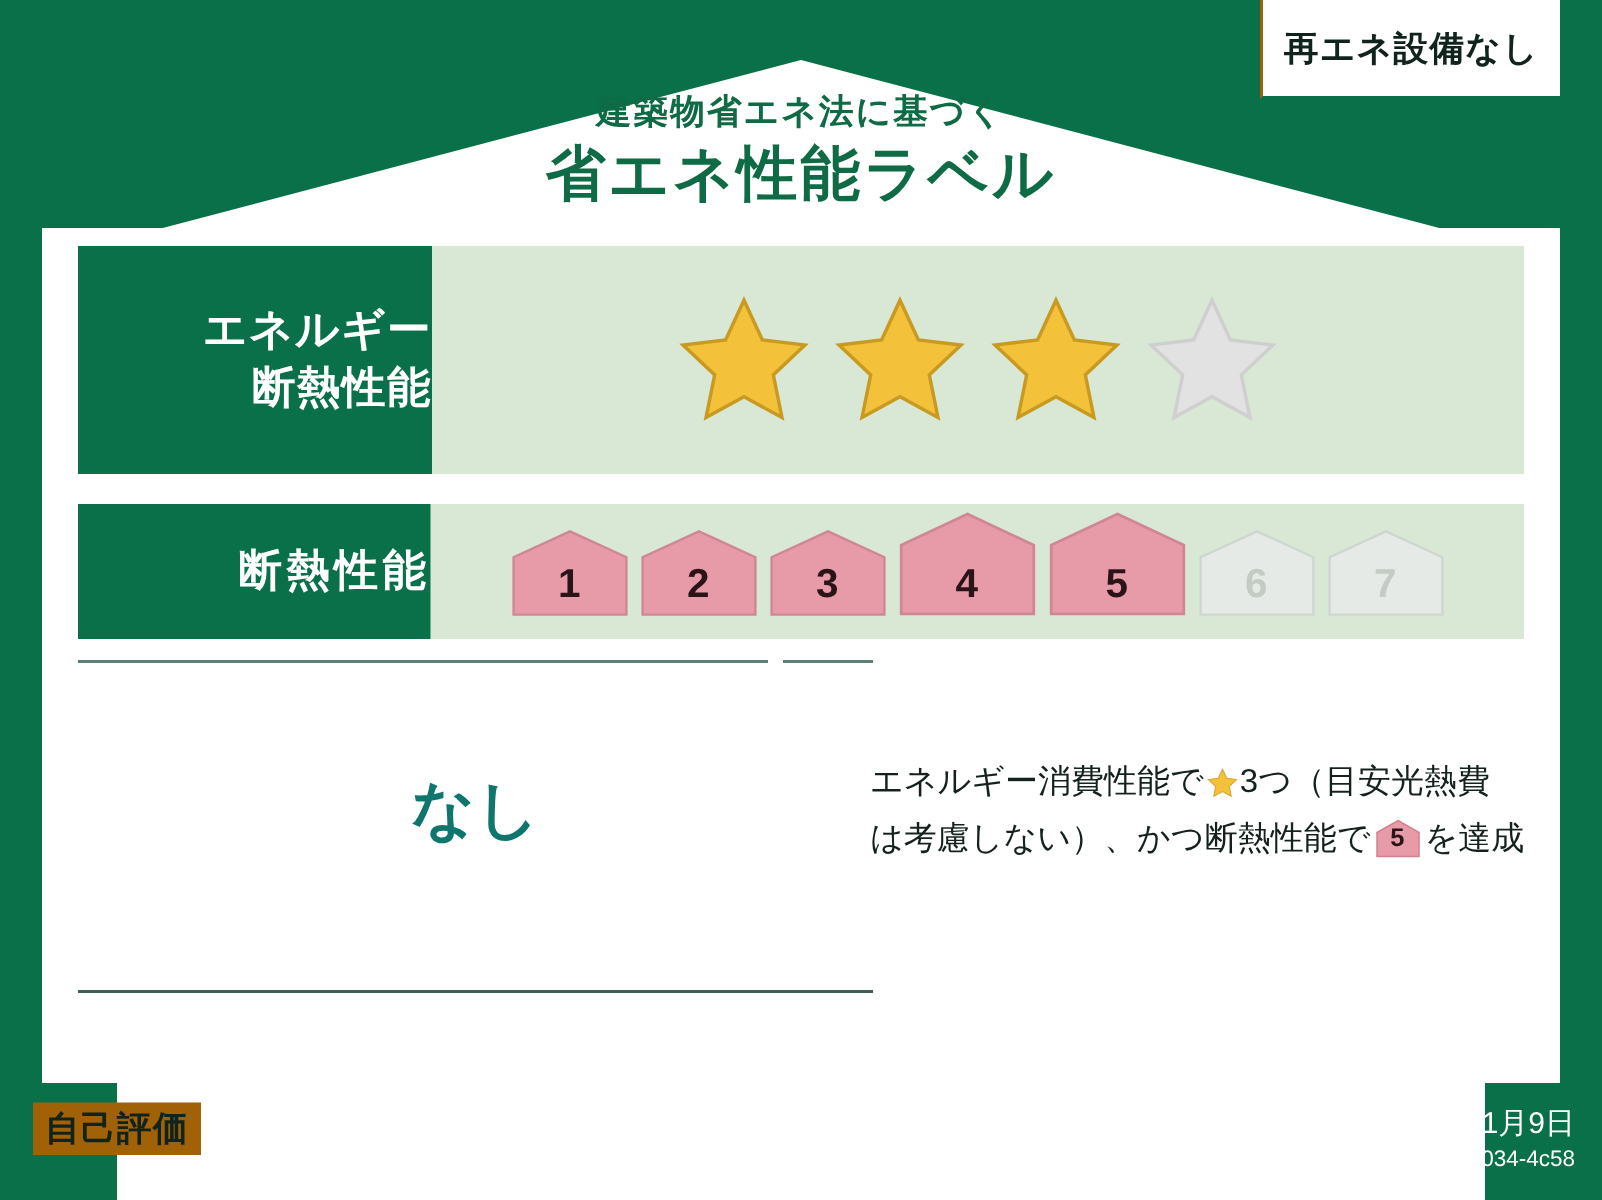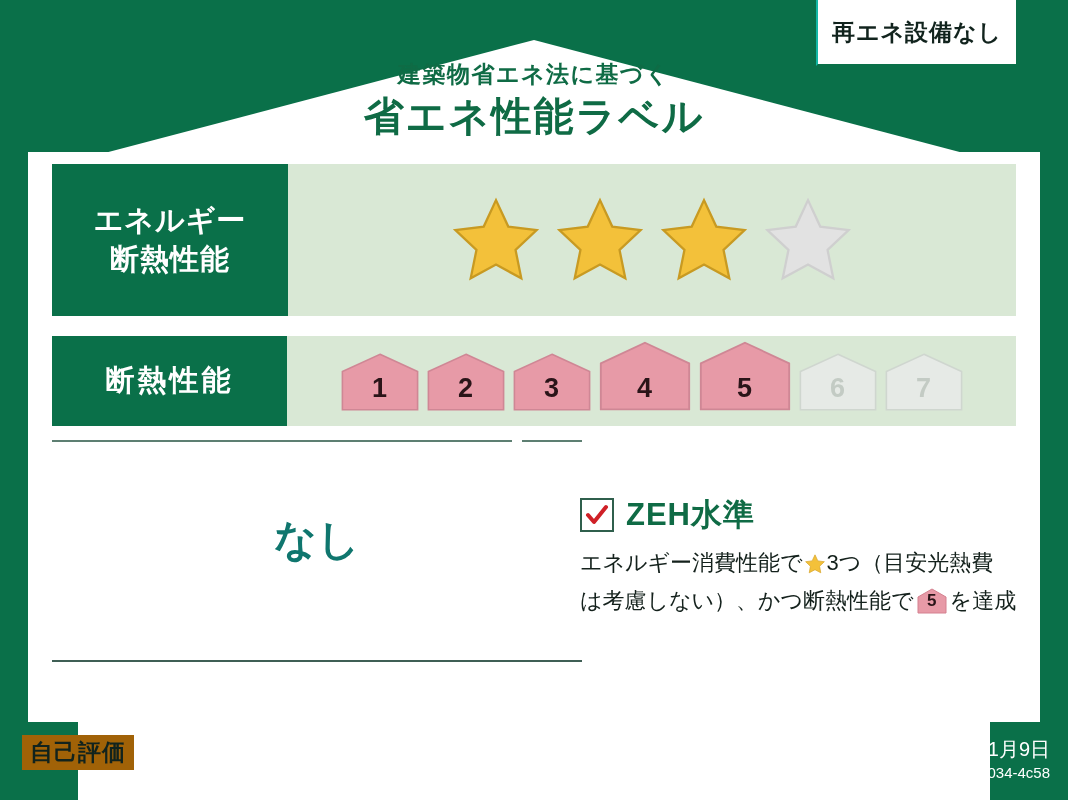--- a/index.html
+++ b/index.html
@@ -45,25 +45,25 @@
     box-sizing: border-box;
   }
   .tab-left {
     left: 0px; top: 0px;
     width: 176px; height: 66px;
     font-size: 25px;
     border-bottom: 2px solid #0a7049;
     border-right: 2px solid #0a7049;
   }
   .tab-right {
-    left: 816px; top: 0px;
+    left: 840px; top: 0px;
     width: 200px; height: 66px;
     font-size: 23px;
     border-bottom: 2px solid #0a7049;
-    border-left: 2px solid #14b8a6;
+    border-left: 2px solid #a16207;
   }
 
   
   .title-block {
     position: absolute;
     left: 0; top: 60px;
     width: 1068px;
     text-align: center;
     color: #0f6b45;
   }
@@ -99,21 +99,21 @@
   }
   .row-energy { left: 24px; top: 12px; width: 964px; height: 152px; }
   .row-insul  { left: 24px; top: 184px; width: 964px; height: 90px; }
 
   .perf-head {
     background: #0a7049;
     color: #ffffff;
     font-weight: bold;
     display: flex;
     flex-direction: column;
-    align-items: center;
+    align-items: flex-end;
     justify-content: center;
     box-sizing: border-box;
     flex: 0 0 auto;
   }
   .row-energy .perf-head { width: 236px; font-size: 29px; line-height: 1.35; letter-spacing: 1px; }
   .row-insul  .perf-head { width: 235px; font-size: 29px; letter-spacing: 3px; }
 
   .perf-body {
     flex: 1 1 auto;
     display: flex;
@@ -359,28 +359,20 @@
     </div>
 
     <div class="cost-head">
       <span class="line"></span>
       <span class="line short"></span>
     </div>
     <div class="cost-value">なし</div>
     <div class="cost-rule"></div>
 
     <div class="zeh">
-      <div class="zeh-head">
-        <span class="zeh-check">
-          <svg width="24" height="24" viewBox="0 0 24 24" aria-hidden="true">
-            <path d="M3 12 L9 19 L21 4" fill="none" stroke="#cf2027" stroke-width="4" stroke-linecap="round" stroke-linejoin="round"></path>
-          </svg>
-        </span>
-        <span class="zeh-title">ZEH水準</span>
-      </div>
       <div class="zeh-desc">
         <span>エネルギー消費性能で</span><span class="inline-icon">
           <svg width="22" height="22" viewBox="0 0 24 24" aria-hidden="true">
             <polygon points="12,2 15.1,8.6 22.2,9.5 17,14.5 18.3,21.6 12,18.2 5.7,21.6 7,14.5 1.8,9.5 8.9,8.6" fill="#f3c13a" stroke="#d9a62c" stroke-width="0.8"></polygon>
           </svg></span><span>3つ（目安光熱費</span><br><span>は考慮しない）、かつ断熱性能で</span><span class="inline-house">
           <svg width="30" height="26" viewBox="0 0 30 26" aria-hidden="true">
             <polygon points="15,1 29,9 29,25 1,25 1,9" fill="#e79aa7" stroke="#d4808f" stroke-width="1"></polygon>
           </svg>
           <span class="n">5</span></span><span>を達成</span>
       </div>

